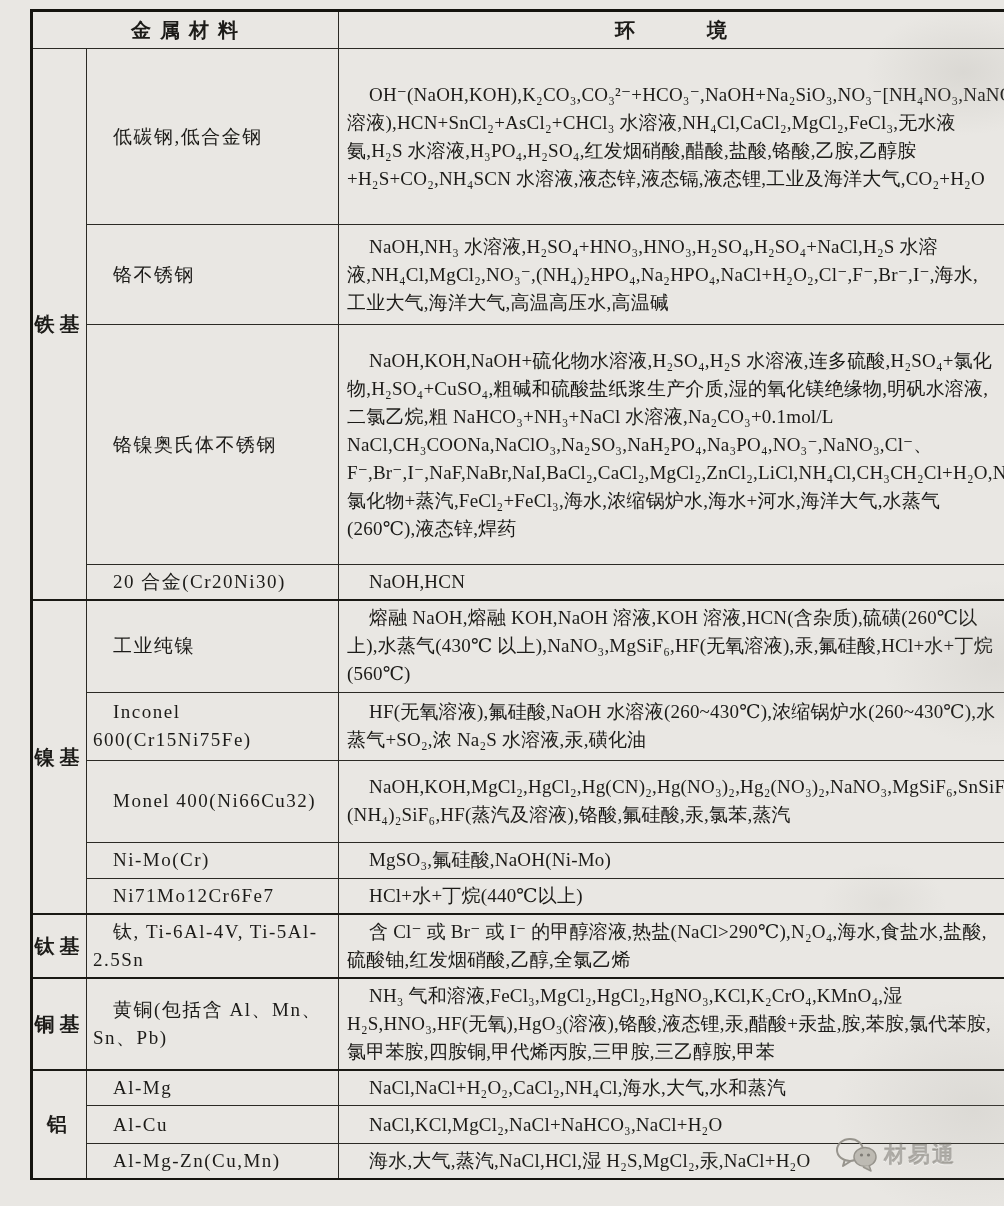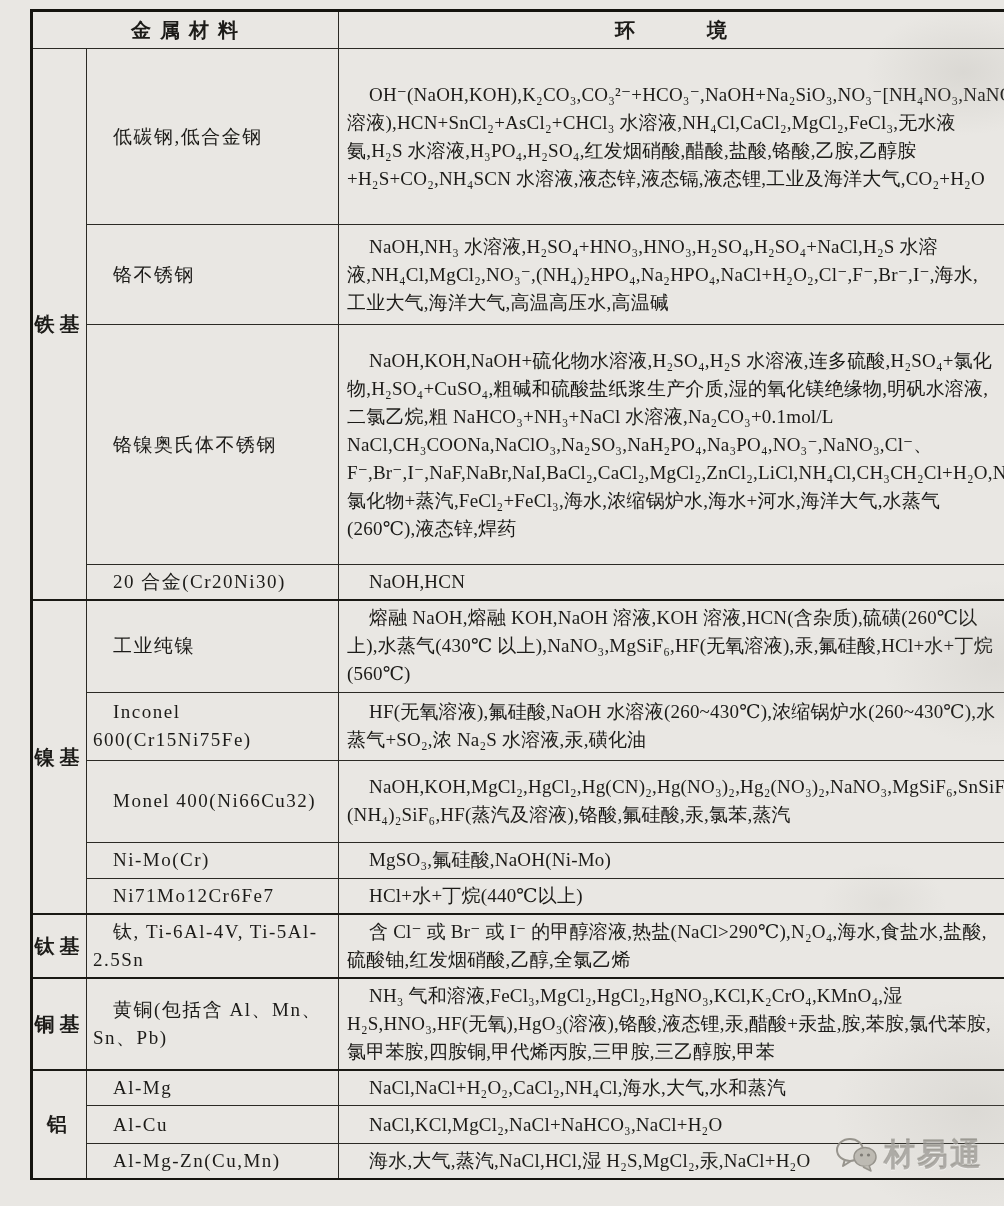--- a/index.html
+++ b/index.html
@@ -47,21 +47,21 @@
     text-align:center;font-weight:600;font-size:20px;
     white-space:pre;height:34px;letter-spacing:2px;
   }
   
   .watermark{
     position:absolute;left:836px;top:1128px;width:170px;height:54px;
     display:flex;align-items:center;gap:6px;
     color:#9b9890;opacity:.9;pointer-events:none;
   }
   .wm-text{
-    font-size:31px;font-weight:700;letter-spacing:2px;
+    font-size:22px;font-weight:700;letter-spacing:2px;
     color:rgba(125,122,114,.55);
     text-shadow:0 1px 0 rgba(255,255,255,.5), 0 -1px 0 rgba(90,88,80,.35);
     font-family:Liberation Sans, sans-serif;
   }
   .wm-icon{width:42px;height:36px;position:relative;flex:0 0 auto;}
 </style>
 </head>
 <body>
 
 <div class="texture"></div>

